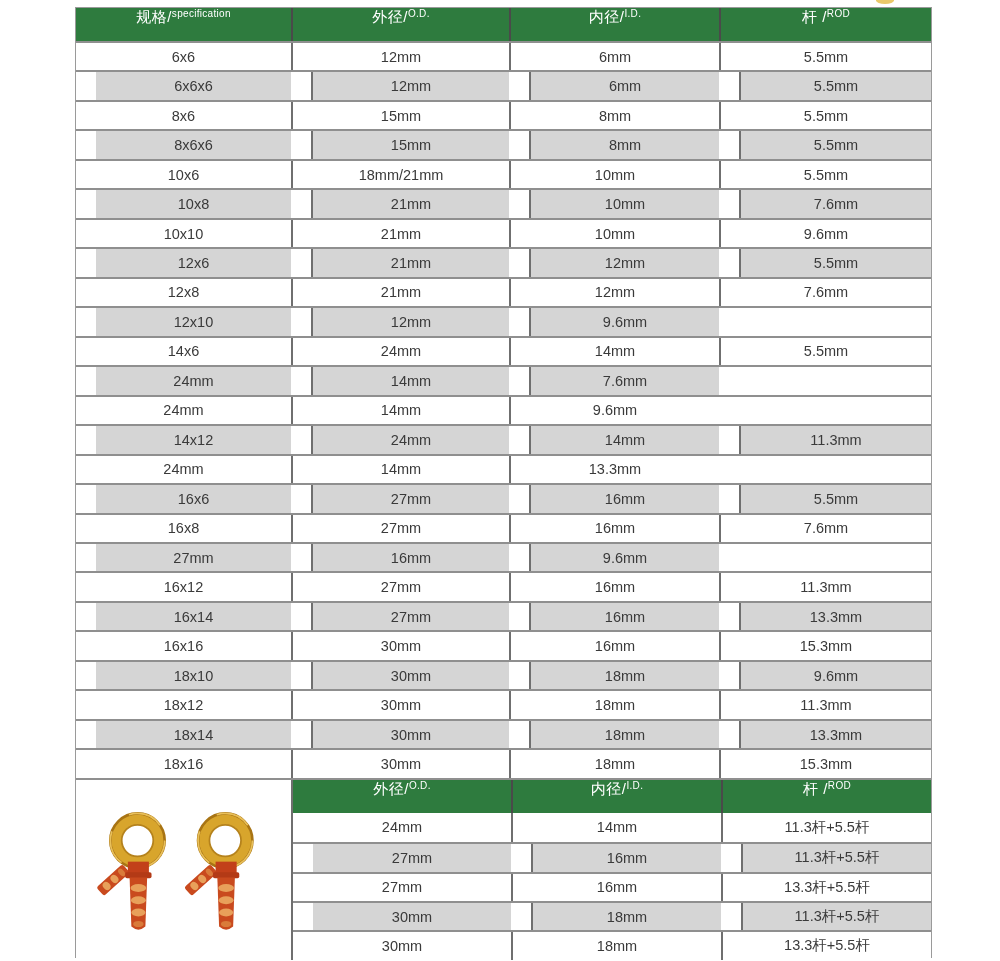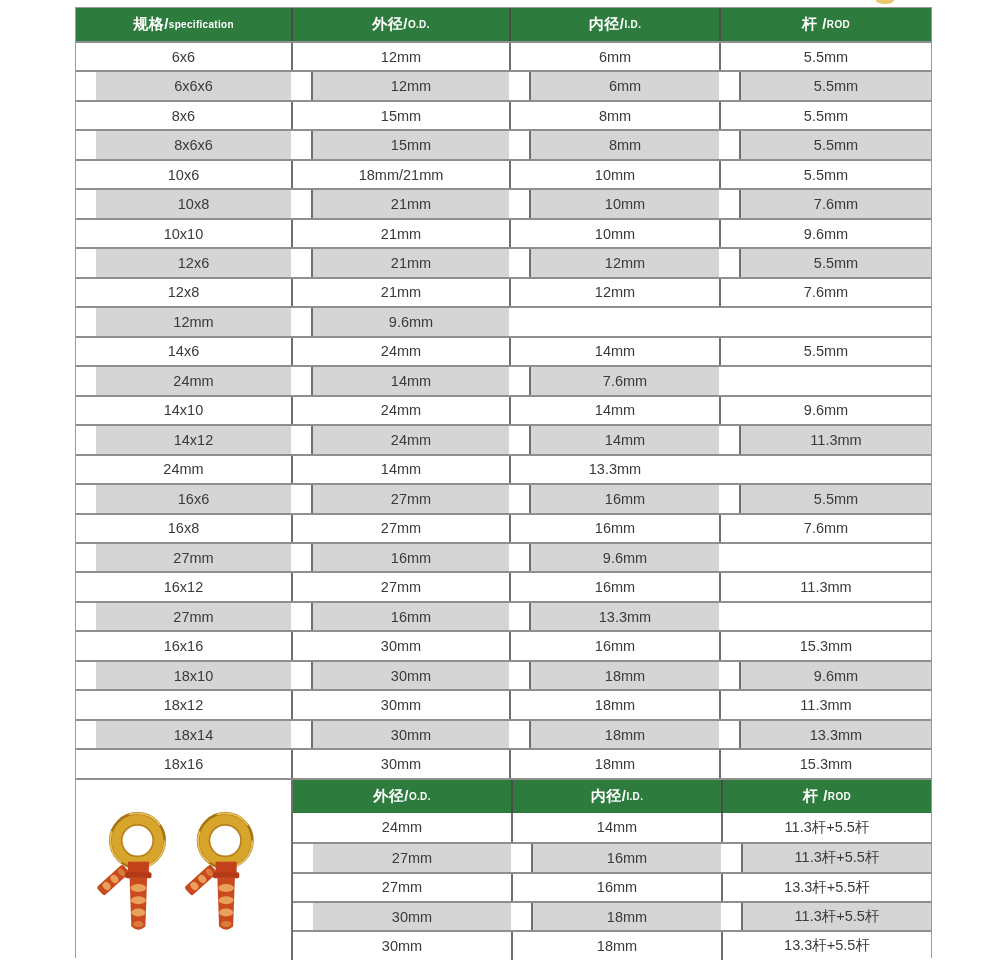--- a/index.html
+++ b/index.html
@@ -27,22 +27,22 @@
     background: #fff;
   }
 
   .thead {
     display: grid;
     grid-template-columns: 215px 218px 210px 1fr;
     height: 33px;
     background: var(--green, #2e7b3e);
   }
   .th {
-    display: flex; align-items: center; justify-content: center;
-    color: #fff; font-weight: bold;
+    display: flex; justify-content: center;
+    color: #fff; font-weight: normal;
     border-left: 2px solid #4a4a4a;
     white-space: pre;
   }
   .th:first-child { border-left: none; }
   .th .zh { font-size: 15px; letter-spacing: .5px; }
   .th .en { font-size: 10px; letter-spacing: .3px; }
 
   .tbody-top .tr {
     display: grid;
     grid-template-columns: 215px 218px 210px 1fr;
@@ -160,39 +160,39 @@
   </div>
 
   <div class="tr">
     <div class="td">12x8</div>
     <div class="td">21mm</div>
     <div class="td">12mm</div>
     <div class="td">7.6mm</div>
   </div>
 
   <div class="tr alt">
+    <div class="td">12x10</div>
     <div class="td">12mm</div>
     <div class="td">9.6mm</div>
   </div>
 
   <div class="tr">
     <div class="td">14x6</div>
     <div class="td">24mm</div>
     <div class="td">14mm</div>
     <div class="td">5.5mm</div>
   </div>
 
   <div class="tr alt">
     <div class="td">24mm</div>
     <div class="td">14mm</div>
     <div class="td">7.6mm</div>
   </div>
 
   <div class="tr">
-    <div class="td">14x10</div>
     <div class="td">24mm</div>
     <div class="td">14mm</div>
     <div class="td">9.6mm</div>
   </div>
 
   <div class="tr alt">
     <div class="td">14x12</div>
     <div class="td">24mm</div>
     <div class="td">14mm</div>
     <div class="td">11.3mm</div>
@@ -225,20 +225,21 @@
   </div>
 
   <div class="tr">
     <div class="td">16x12</div>
     <div class="td">27mm</div>
     <div class="td">16mm</div>
     <div class="td">11.3mm</div>
   </div>
 
   <div class="tr alt">
+    <div class="td">16x14</div>
     <div class="td">27mm</div>
     <div class="td">16mm</div>
     <div class="td">13.3mm</div>
   </div>
 
   <div class="tr">
     <div class="td">16x16</div>
     <div class="td">30mm</div>
     <div class="td">16mm</div>
     <div class="td">15.3mm</div>

